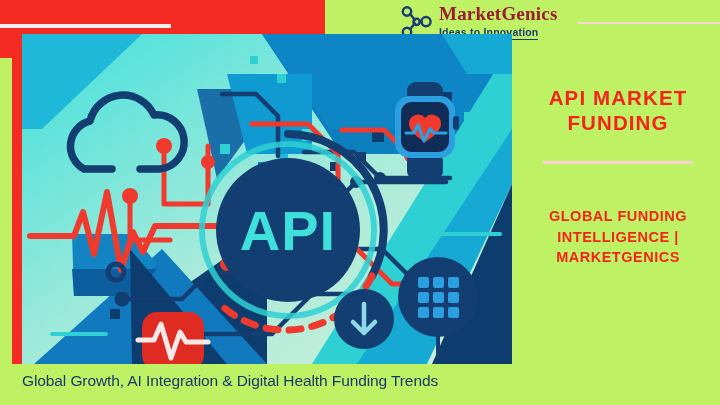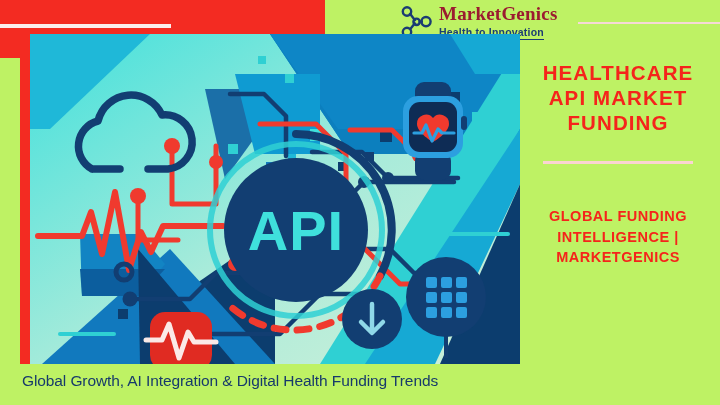--- a/index.html
+++ b/index.html
@@ -40,21 +40,21 @@
     border-bottom:1.6px solid #1B3C73;
     display:inline-block;padding-bottom:1px;margin-top:2px;
   }
   .brand-rule{
     position:absolute;left:578px;top:22px;width:142px;height:2px;
     background:#F6D9D7;
   }
 
   
   .illus{
-    position:absolute;left:20px;top:34px;width:500px;height:337px;
+    position:absolute;left:12px;top:34px;width:500px;height:337px;
     overflow:hidden;
   }
   .illus svg{display:block;}
 
   
   .right-col{
     position:absolute;left:520px;top:60px;width:196px;
     text-align:center;
   }
   .headline{
@@ -97,21 +97,21 @@
           <line x1="22.5" y1="17.6" x2="27" y2="17.6"></line>
           <circle cx="11" cy="7.5" r="4.2"></circle>
           <circle cx="11" cy="28" r="4.2"></circle>
           <circle cx="20.6" cy="17.8" r="3.2"></circle>
           <circle cx="30" cy="17.6" r="4.6"></circle>
         </g>
       </svg>
     </span>
     <span class="brand-text">
       <span class="brand-name">MarketGenics</span><br>
-      <span class="brand-tag">Health to Innovation</span>
+      <span class="brand-tag">Ideas to Innovation</span>
     </span>
   </div>
   <div class="brand-rule"></div>
 
   <div class="illus">
     <svg width="500" height="330" viewBox="0 0 500 330" aria-hidden="true">
       <defs>
         <linearGradient id="gTeal" x1="0" y1="0" x2="1" y2="1">
           <stop offset="0" stop-color="#3FE0DC"></stop>
           <stop offset="0.55" stop-color="#A9EBDA"></stop>
@@ -256,21 +256,21 @@
           <path d="M352 270 v28 M341 288 l11 11 l11 -11" fill="none" stroke="#8FD8E8" stroke-width="4.5" stroke-linecap="round" stroke-linejoin="round"></path>
         </g>
 
         <circle cx="104" cy="238" r="8" fill="none" stroke="#123E72" stroke-width="5"></circle>
       </g>
     </svg>
   </div>
 
   <div class="right-col">
     <h1 class="headline">
-      <span>HEALTHCARE</span><br>
+      <br>
       <span>API MARKET</span><br>
       <span>FUNDING</span><br>
     </h1>
     <div class="divider"></div>
     <p class="subhead">
       <span>GLOBAL FUNDING</span><br>
       <span>INTELLIGENCE |</span><br>
       <span>MARKETGENICS</span>
     </p>
   </div>

